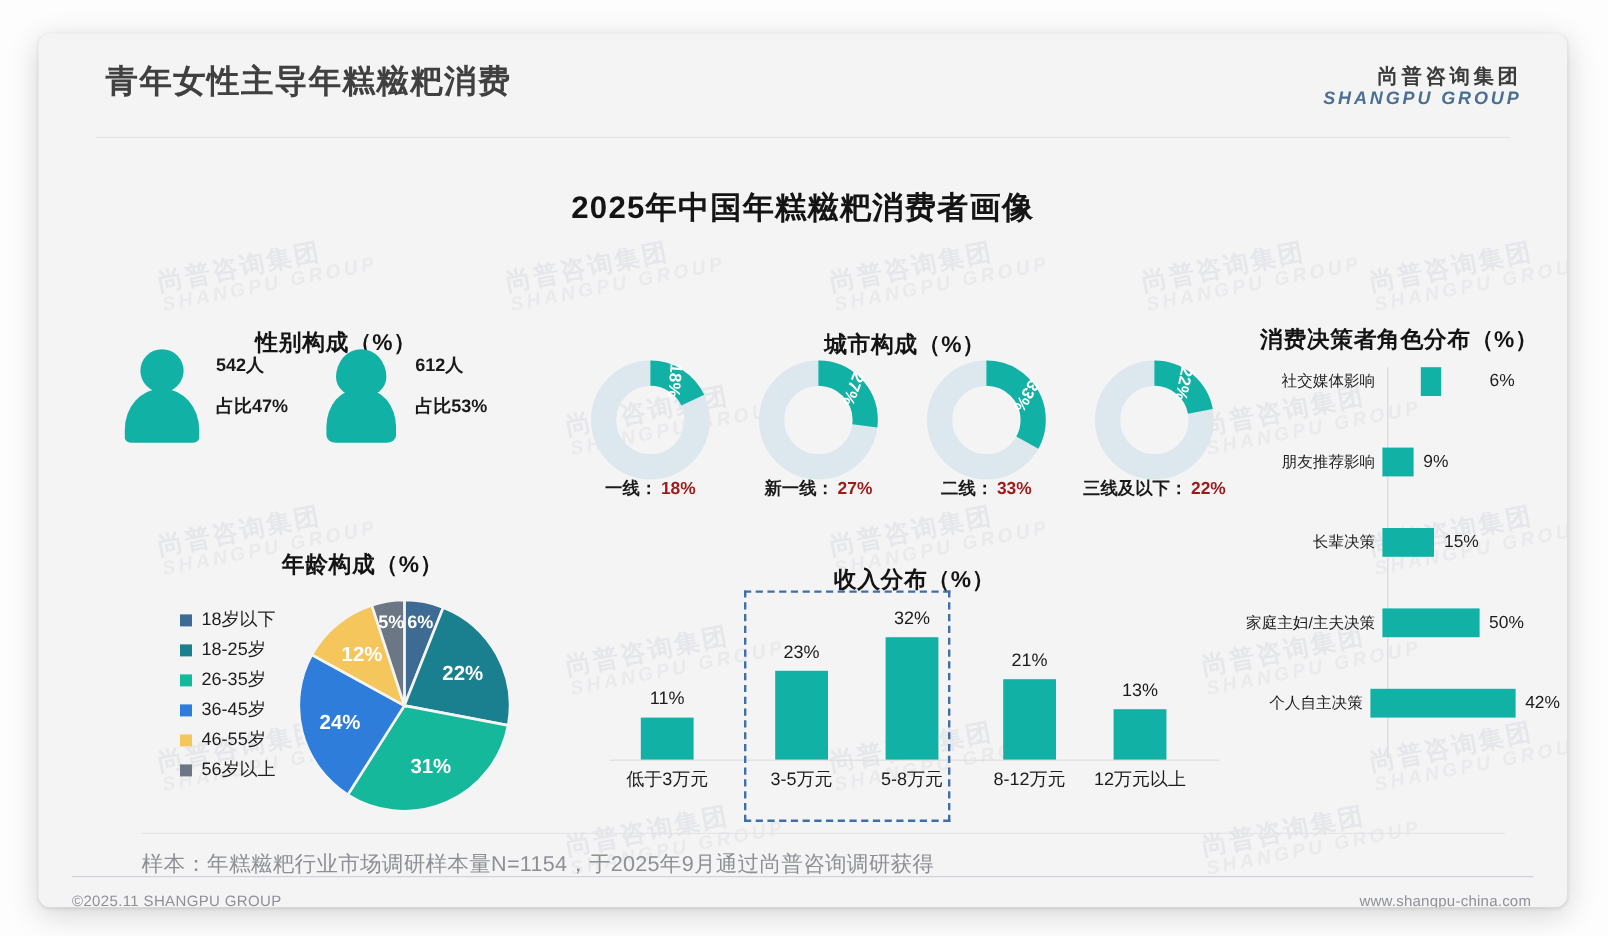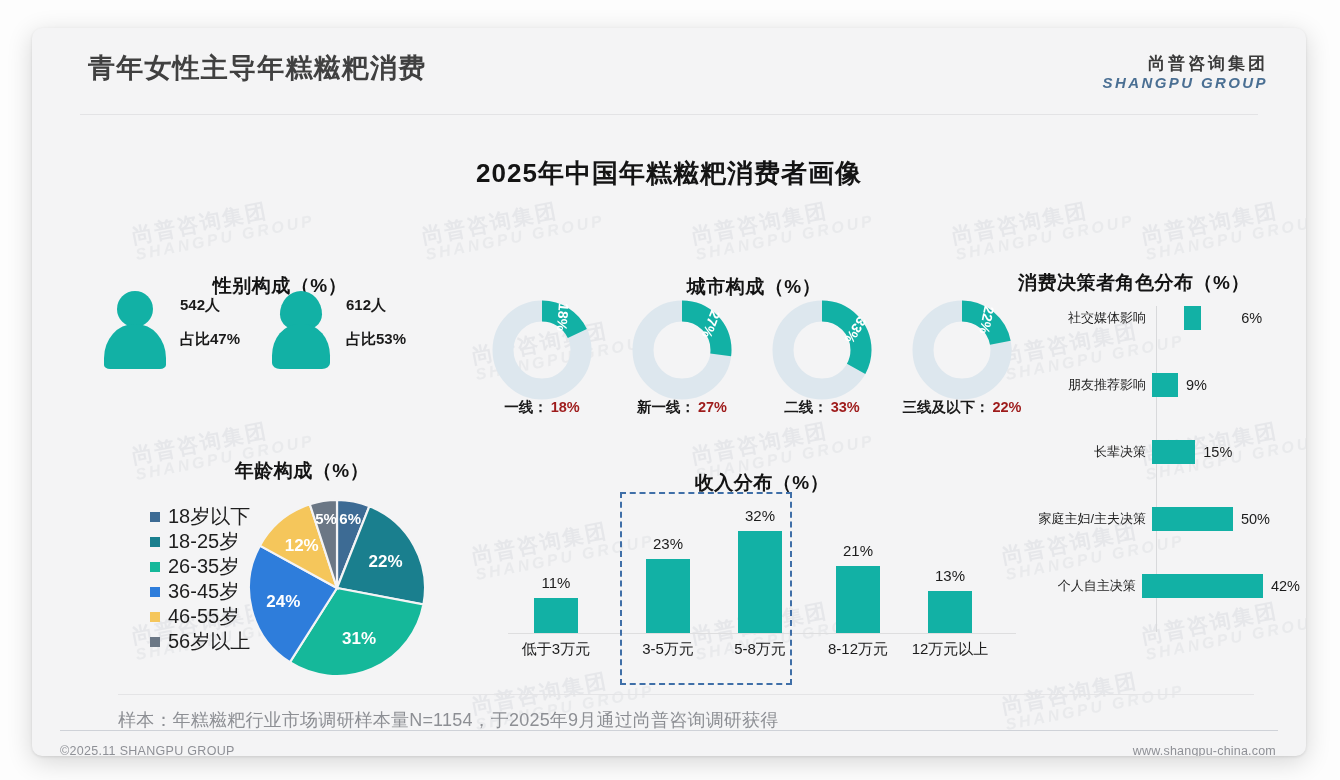--- a/index.html
+++ b/index.html
@@ -105,21 +105,21 @@
     position: absolute; top: 98px; left: 50%; transform: translateX(-50%);
     white-space: nowrap; font-size: 14.5px; font-weight: 700; color: #1a1a1a;
   }
   .donut-lbl .pct { color: #9e1b1b; margin-left: 3px; }
 
   
   .pie-wrap { position: absolute; left: 110px; top: 468px; width: 320px; height: 190px; z-index: 3; }
   .legend { position: absolute; left: 8px; top: 8px; }
   .legend-row {
     display: flex; align-items: center; height: 25px;
-    font-size: 20px; color: #1e1e1e;
+    font-size: 15px; color: #1e1e1e;
   }
   .sw { width: 10px; height: 10px; margin-right: 8px; flex: 0 0 auto; }
   .pie-svg { position: absolute; left: 100px; top: -3px; }
 
   
   .inc-wrap { position: absolute; left: 470px; top: 470px; width: 520px; height: 190px; z-index: 3; }
   .inc-plot { position: absolute; left: 0; top: 6px; width: 520px; height: 130px; }
   .inc-base {
     position: absolute; left: 6px; bottom: 0; width: 508px; height: 1px; background: #dededf;
   }
@@ -391,21 +391,21 @@
             <div class="inc-bar" style="height:41.6px; background:#12b1a5"></div>
           </div>
         </div>
     <div class="inc-cat" style="left: 6px;">低于3万元</div>
         <div class="inc-cat" style="left: 118px;">3-5万元</div>
         <div class="inc-cat" style="left: 210px;">5-8万元</div>
         <div class="inc-cat" style="left: 308px;">8-12万元</div>
         <div class="inc-cat" style="left: 400px;">12万元以上</div>
       </div>
 
-    <div class="ptitle" style="left:968px; top:242px; width:268px; text-align:center;">消费决策者角色分布（%）</div>
+    <div class="ptitle" style="left:1000px; top:242px; width:268px; text-align:center;">消费决策者角色分布（%）</div>
     <div class="dec-wrap" id="dec-wrap">
       <div class="dec-axis"></div>
     <div class="dec-row" style="top: 0px; gap: 32px;">
           <div class="dec-name">社交媒体影响</div>
           <div class="dec-bar" style="width:17.3px; background:#12b1a5"></div>
           <div class="dec-val">6%</div>
         </div>
         <div class="dec-row" style="top: 67px;">
           <div class="dec-name">朋友推荐影响</div>
           <div class="dec-bar" style="width:26.0px; background:#12b1a5"></div>

